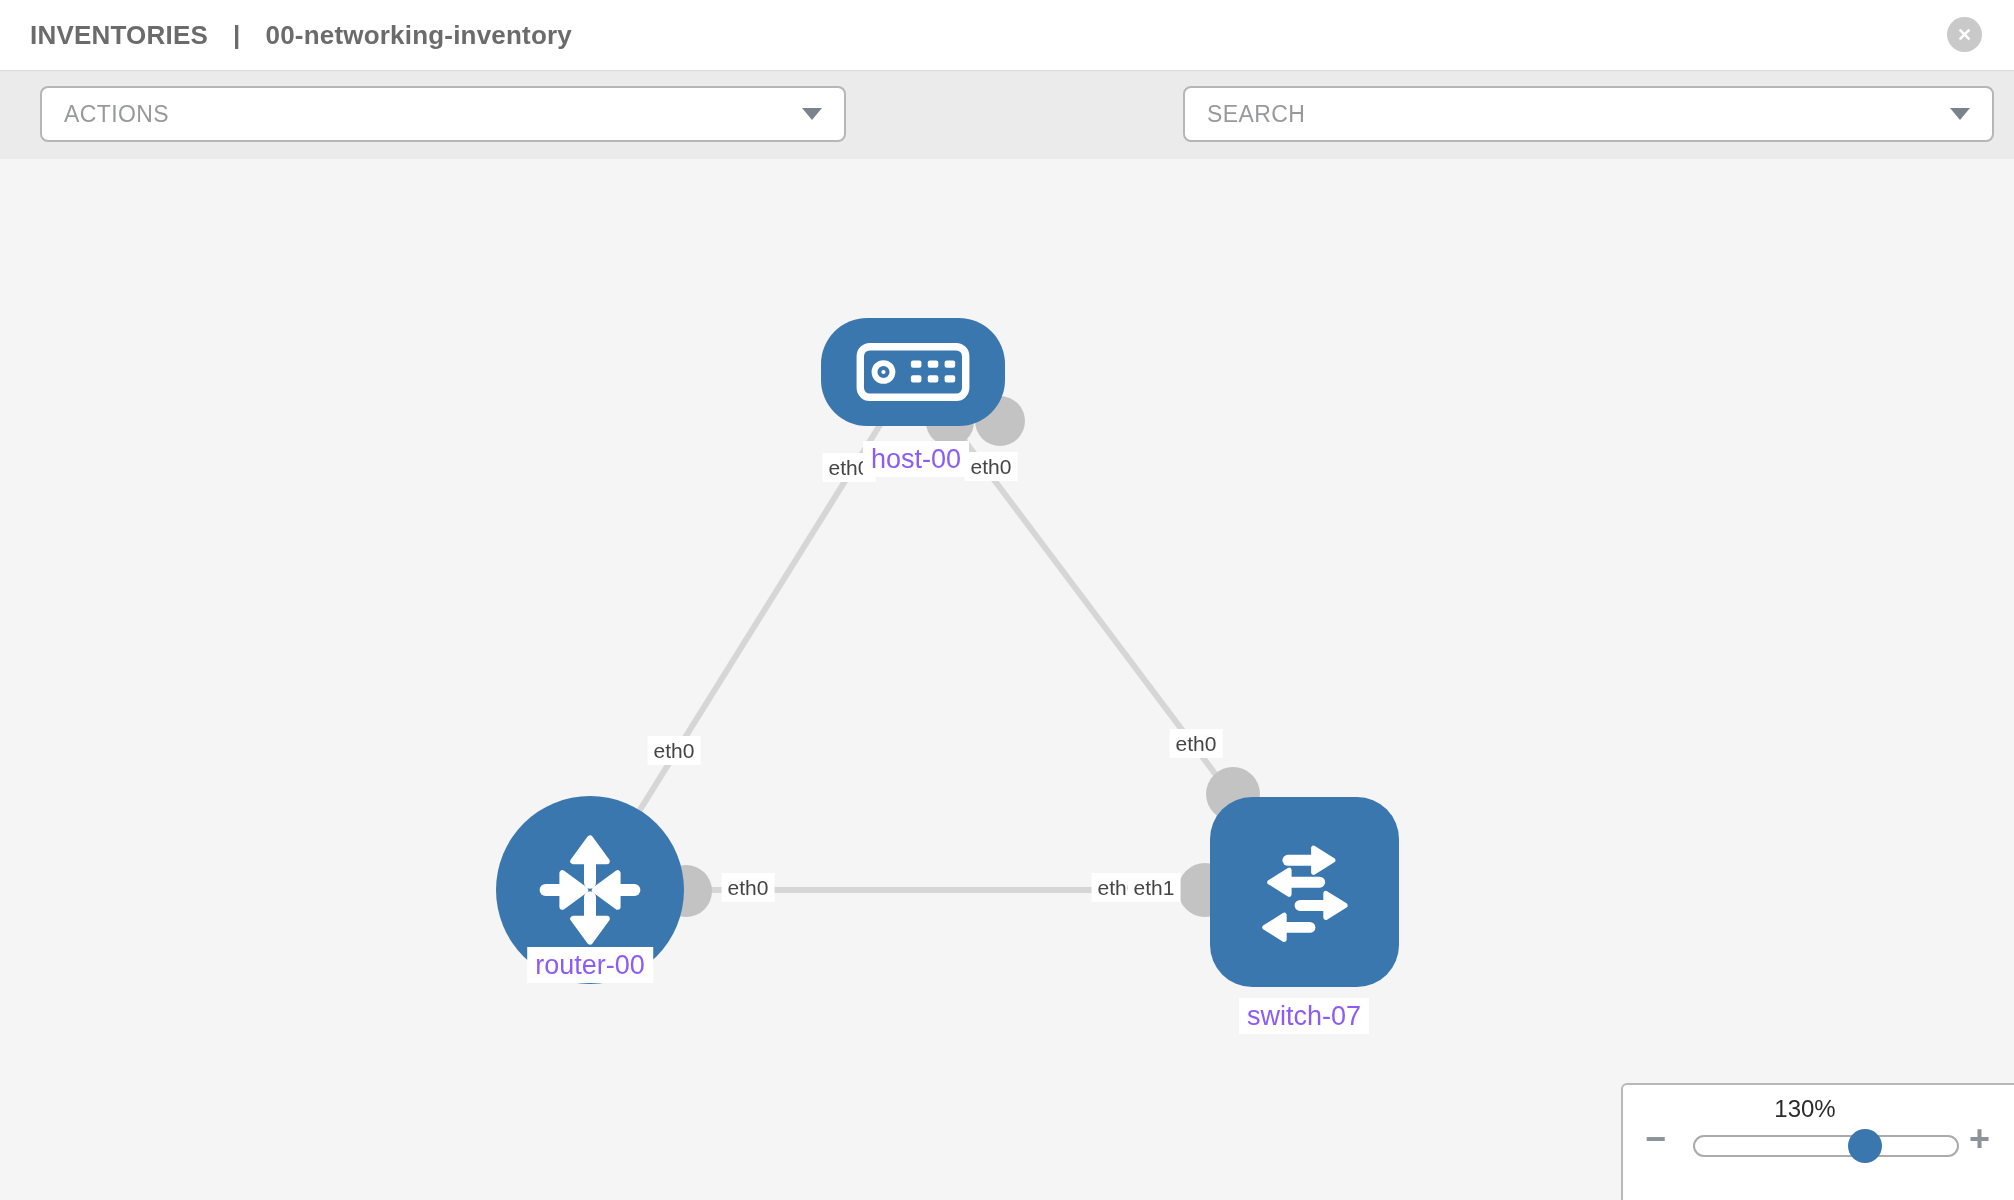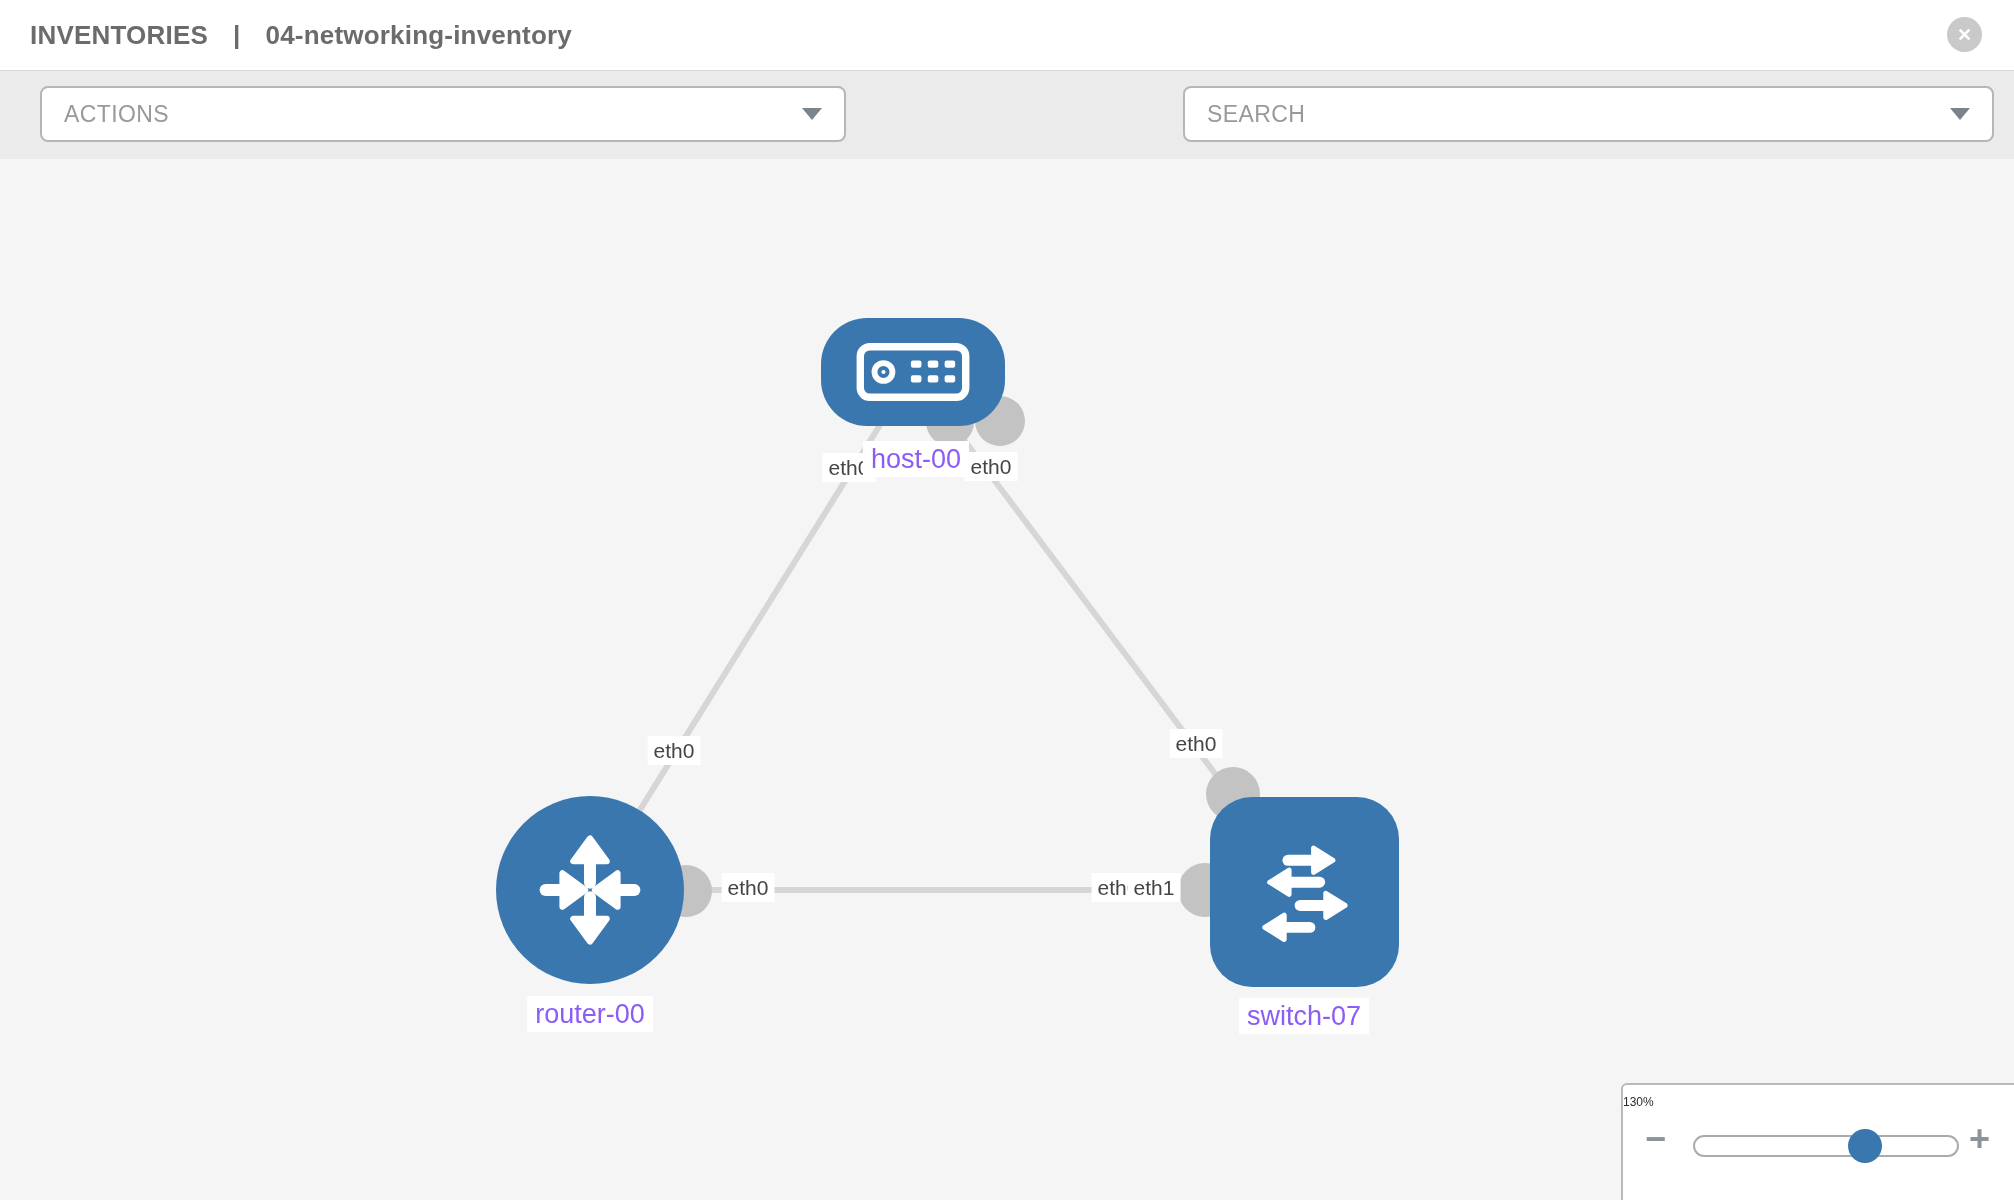--- a/index.html
+++ b/index.html
@@ -42,21 +42,21 @@
   }
   .if-label{
     position:absolute;transform:translateX(-50%);background:#fff;color:#454545;
     font-size:21px;padding:2px 6px;white-space:nowrap;z-index:3;line-height:1.2;
   }
   
   .zoom-panel{
     position:absolute;left:1621px;top:924px;width:398px;height:122px;background:#fff;
     border:2px solid #b9b9b9;border-radius:6px;box-sizing:border-box;z-index:6;
   }
-  .zoom-pct{position:absolute;left:0;right:30px;top:10px;text-align:left;font-size:12px;color:#2b2b2b;}
+  .zoom-pct{position:absolute;left:0;right:30px;top:10px;text-align:center;font-size:24px;color:#2b2b2b;}
   .zoom-minus,.zoom-plus{
     position:absolute;top:36px;font-size:36px;font-weight:700;color:#8d939a;cursor:pointer;line-height:1;
   }
   .zoom-minus{left:22px;}
   .zoom-plus{left:346px;}
   .zoom-track{
     position:absolute;left:70px;top:50px;width:266px;height:22px;background:#fff;
     border:2px solid #ababab;border-radius:12px;box-sizing:border-box;cursor:pointer;
   }
   .zoom-handle{
@@ -66,21 +66,21 @@
 </style>
 </head>
 <body>
 
 <div class="app">
 
   <div class="hdr">
     <div class="hdr-title">
       <span>INVENTORIES</span>
       <span>|</span>
-      <span>04-networking-inventory</span>
+      <span>00-networking-inventory</span>
     </div>
     <div class="close-btn">
       <span>✕</span>
     </div>
   </div>
 
   <div class="tbar">
     <div class="select sel-actions">
       <span class="lbl">ACTIONS</span>
       <span class="caret"></span>
@@ -163,21 +163,21 @@
           <polygon points="21,42 37,32 37,52" stroke-width="4"></polygon>
           <line x1="46" y1="61" x2="70" y2="61" stroke-width="9"></line>
           <polygon points="83,61 67,51 67,71" stroke-width="4"></polygon>
           <line x1="54" y1="79" x2="30" y2="79" stroke-width="9"></line>
           <polygon points="17,79 33,69 33,89" stroke-width="4"></polygon>
         </g>
       </svg>
     </div>
 
     <div class="node-label" style="left:916px;top:282px;">host-00</div>
-    <div class="node-label" style="left:590px;top:837px;">router-00</div>
+    <div class="node-label" style="left:590px;top:788px;">router-00</div>
     <div class="node-label" style="left:1304px;top:839px;">switch-07</div>
 
     <div class="if-label" style="left:849px;top:294px;">eth0</div>
     <div class="if-label" style="left:991px;top:293px;">eth0</div>
     <div class="if-label" style="left:674px;top:577px;">eth0</div>
     <div class="if-label" style="left:1196px;top:570px;">eth0</div>
     <div class="if-label" style="left:748px;top:714px;">eth0</div>
     <div class="if-label" style="left:1118px;top:714px;z-index:3;">eth0</div>
     <div class="if-label" style="left:1154px;top:714px;z-index:4;">eth1</div>
 

